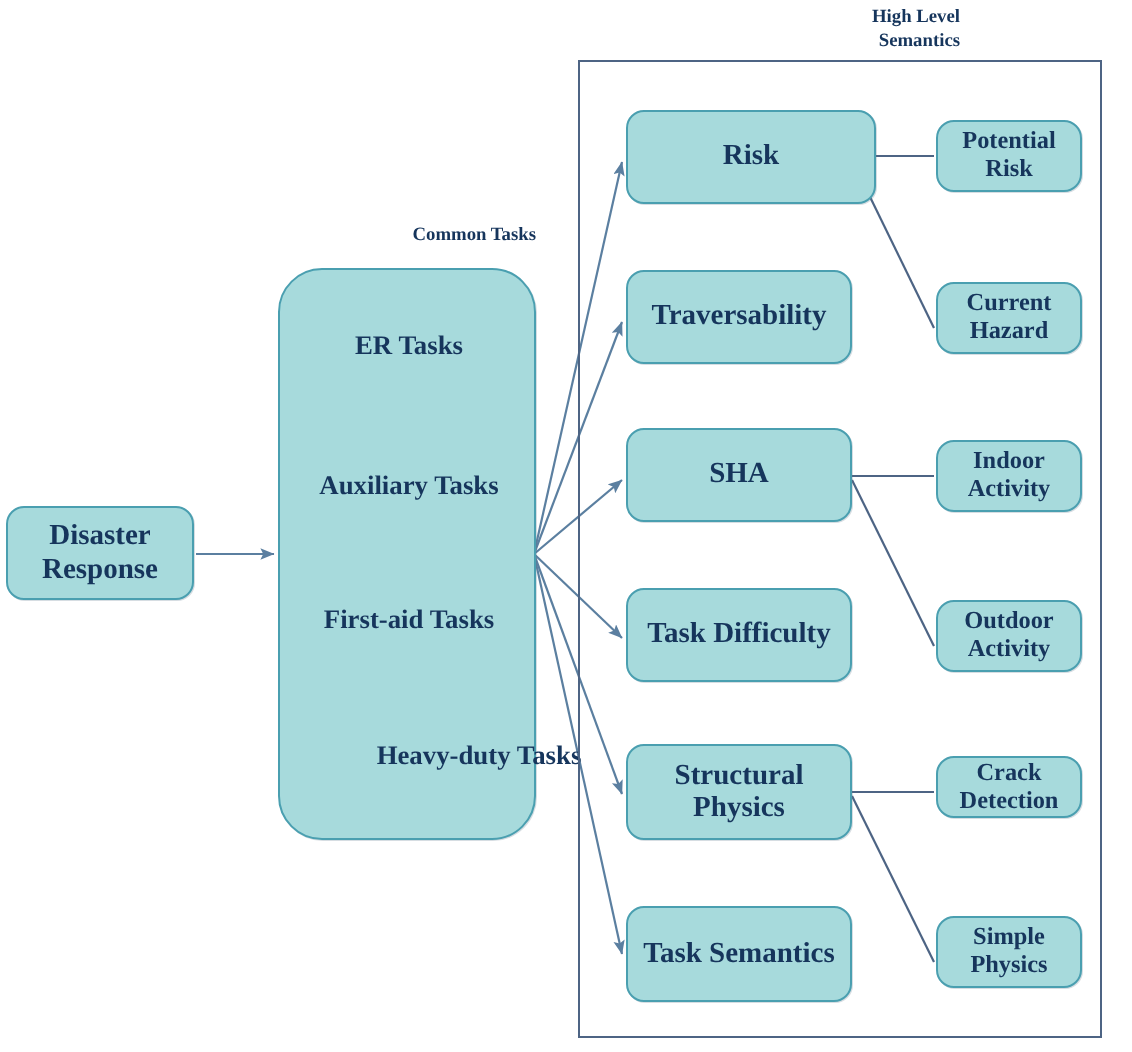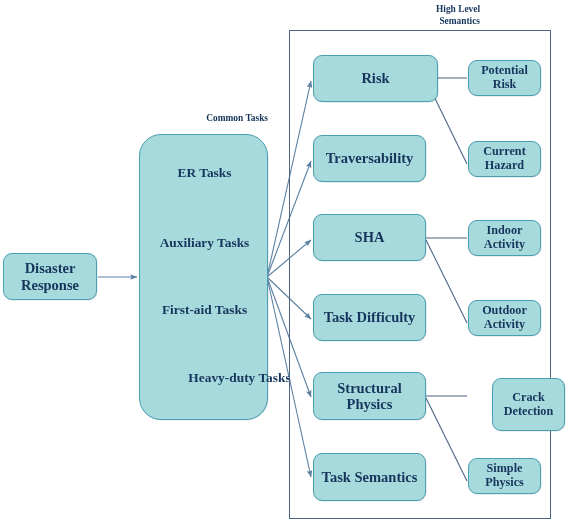--- a/index.html
+++ b/index.html
@@ -164,20 +164,20 @@
   </div>
   <div class="node node-sm" style="left:468px; top:141px; width:73px; height:36px;">
     <span style="display:inline-block; width:52px;">Current Hazard</span>
   </div>
   <div class="node node-sm" style="left:468px; top:220px; width:73px; height:36px;">
     <span style="display:inline-block; width:50px;">Indoor Activity</span>
   </div>
   <div class="node node-sm" style="left:468px; top:300px; width:73px; height:36px;">
     <span style="display:inline-block; width:54px;">Outdoor Activity</span>
   </div>
-  <div class="node node-sm" style="left:468px; top:378px; width:73px; height:53px;margin-left:24px;">
+  <div class="node node-sm" style="left:468px; top:378px; width:73px; height:31px;">
     <span style="display:inline-block; width:58px;">Crack Detection</span>
   </div>
   <div class="node node-sm" style="left:468px; top:458px; width:73px; height:36px;">
     <span style="display:inline-block; width:50px;">Simple Physics</span>
   </div>
 
 </div>
 
 </body></html>

